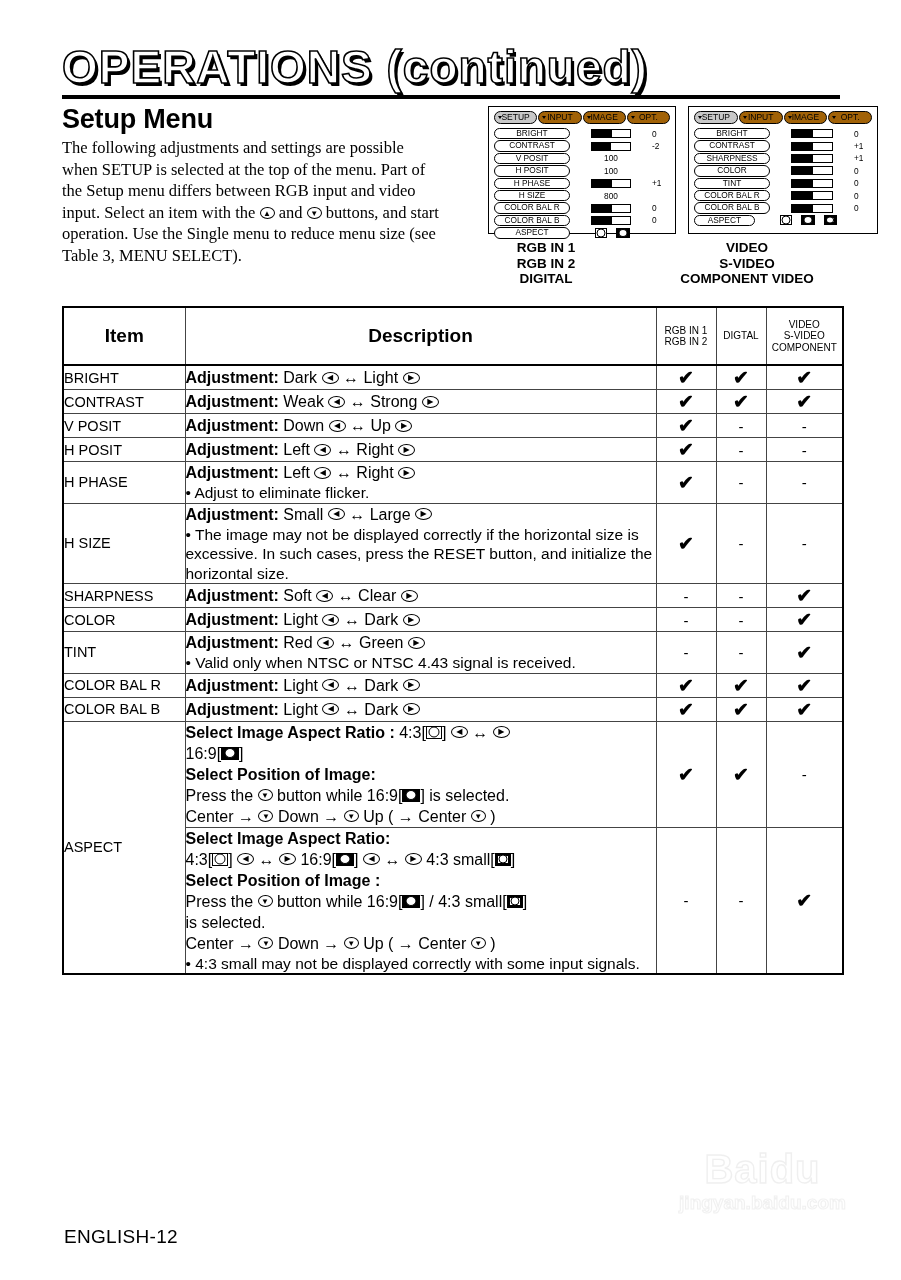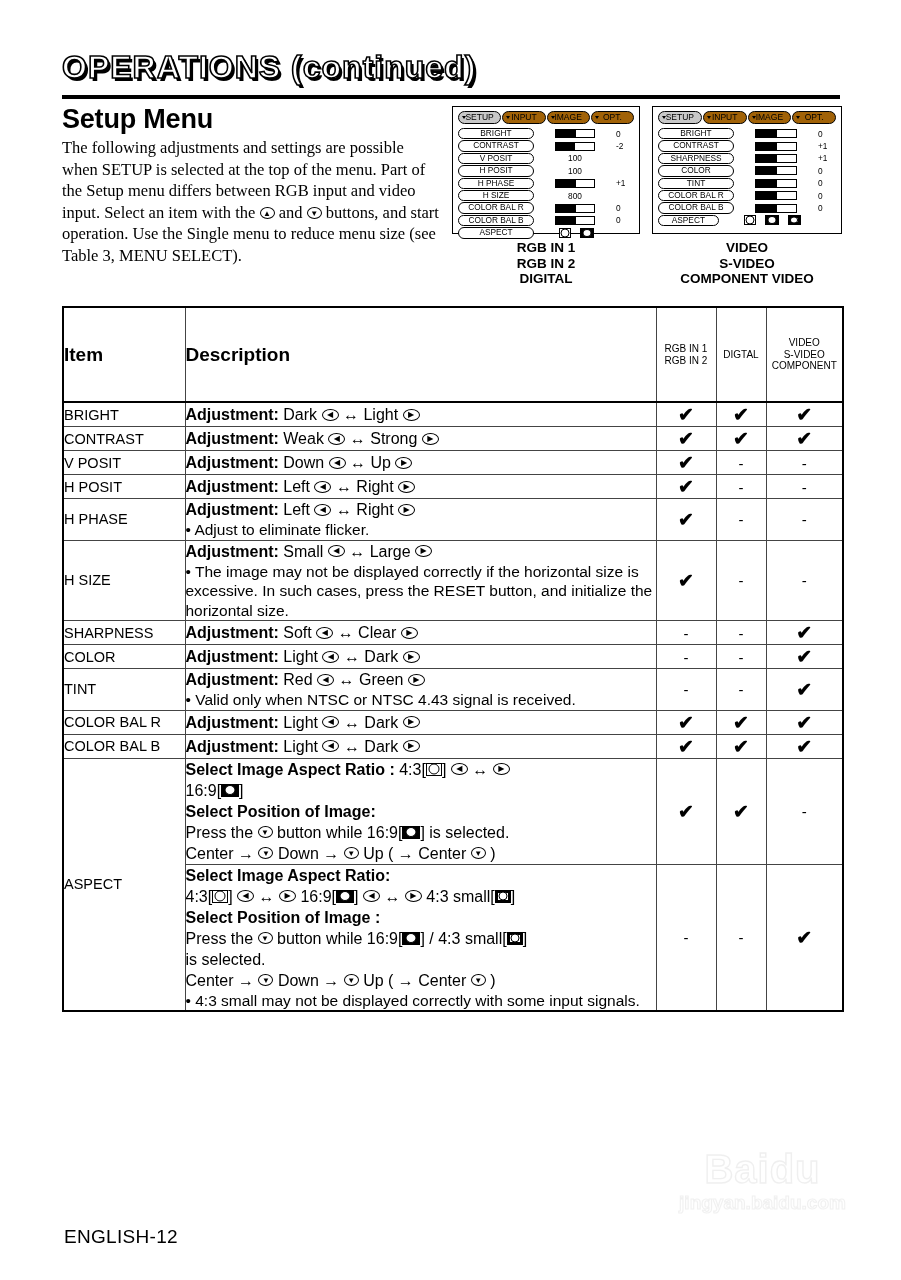--- a/index.html
+++ b/index.html
@@ -7,21 +7,21 @@
     width:901px;height:1280px;background:#ffffff;
     font-family:"Liberation Sans", sans-serif;
     color:#000;position:relative;overflow:hidden;
   }
   .page{position:relative;width:901px;height:1280px;}
 
   
   .hdr{position:absolute;left:62px;top:42px;width:778px;}
   .hdr-title{
     font-family:"Liberation Sans", sans-serif;
-    font-size:32px;font-weight:bold;letter-spacing:1px;
+    font-size:46px;font-weight:bold;letter-spacing:1px;
     line-height:50px;
     color:#fff;
     -webkit-text-stroke:1.6px #000;
     text-shadow:2.5px 2.5px 0 #000;
     white-space:nowrap;
   }
   .hdr-rule{margin-top:3px;border-top:4px solid #000;width:778px;}
 
   
   .intro{position:absolute;left:62px;top:104px;width:378px;}
@@ -67,21 +67,21 @@
   .asp-43 i:before{width:9px;height:9px;}
   .asp-169{width:18px;height:13px;background:#000;}
   .asp-169 i:before{width:9px;height:8px;}
   .asp-43s{width:16px;height:13px;}
   .asp-43s i:before{width:7px;height:7px;}
   .asp-43s{box-shadow:inset 0 0 0 2px #000;}
 
   
   .osd{
     position:absolute;background:#ffffff;border:1.5px solid #000;
-    box-sizing:border-box;padding:4px 5px 5px 5px;
+    box-sizing:border-box;padding:4px 5px 5px 5px;margin-left:36px;
   }
   #osd-rgb{left:452px;top:106px;width:188px;height:128px;}
   #osd-video{left:652px;top:106px;width:190px;height:128px;}
   .osd-tabs{display:flex;gap:1px;margin-bottom:4px;}
   .osd-tab{
     flex:1;border:1px solid #000;border-radius:7px;
     font-size:8.5px;line-height:11px;text-align:center;
     background:#a16207;padding:0 1px;box-sizing:border-box;
     position:relative;
   }
@@ -138,21 +138,21 @@
     box-sizing:border-box;
   }
   .tbl{border:2.2px solid #000;}
   .c-item{width:122px;}
   .c-desc{width:471px;}
   .c-a{width:60px;}
   .c-b{width:50px;}
   .c-c{width:77px;}
 
   .th-main{
-    font-weight:bold;font-size:19px;text-align:left;height:95px;
+    font-weight:bold;font-size:19px;text-align:center;height:58px;
     border-bottom:2.2px solid #000 !important;
   }
   .th-sm{
     font-size:10px;line-height:11.5px;text-align:center;font-weight:normal;
     border-bottom:2.2px solid #000 !important;
   }
   .cell-item{
     font-size:14.5px;padding:4px 0 4px 8px;text-align:left;
   }
   .cell-desc{

